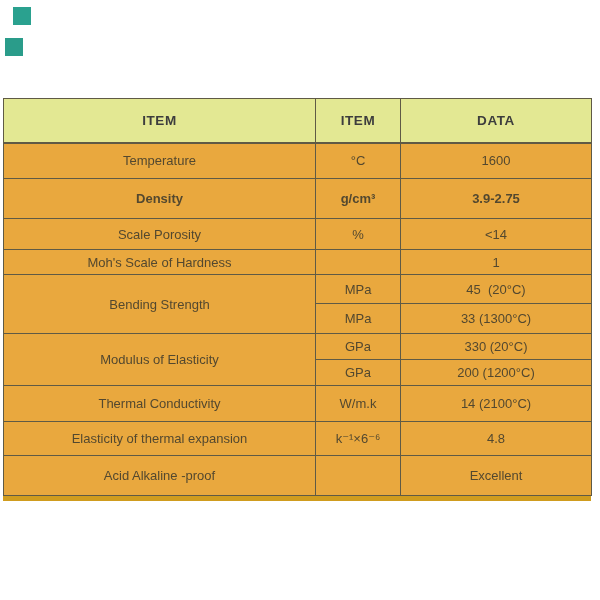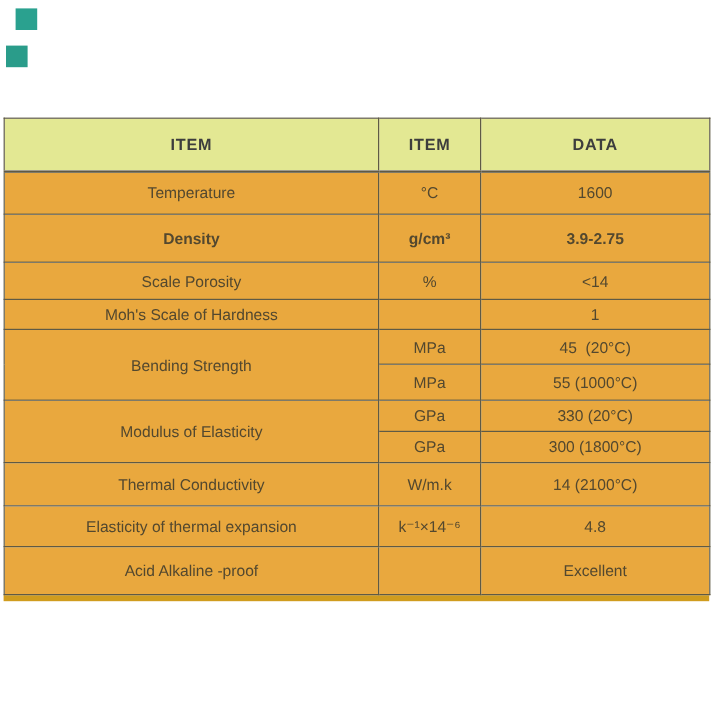--- a/index.html
+++ b/index.html
@@ -109,39 +109,39 @@
           <td></td>
           <td>1</td>
         </tr>
         <tr class="h-29">
           <td rowspan="2">Bending Strength</td>
           <td>MPa</td>
           <td>45&nbsp;&nbsp;(20°C)</td>
         </tr>
         <tr class="h-30">
           <td>MPa</td>
-          <td>55 (1000°C)</td>
+          <td>33 (1300°C)</td>
         </tr>
         <tr class="h-26">
           <td rowspan="2">Modulus of Elasticity</td>
           <td>GPa</td>
           <td>330 (20°C)</td>
         </tr>
         <tr class="h-26">
           <td>GPa</td>
-          <td>300 (1800°C)</td>
+          <td>200 (1200°C)</td>
         </tr>
         <tr class="h-36">
           <td>Thermal Conductivity</td>
           <td>W/m.k</td>
           <td>14 (2100°C)</td>
         </tr>
         <tr class="h-34">
           <td>Elasticity of thermal expansion</td>
-          <td>k⁻¹×14⁻⁶</td>
+          <td>k⁻¹×6⁻⁶</td>
           <td>4.8</td>
         </tr>
         <tr class="h-40">
           <td>Acid Alkaline -proof</td>
           <td></td>
           <td>Excellent</td>
         </tr>
       </tbody>
     </table>
   </div>

